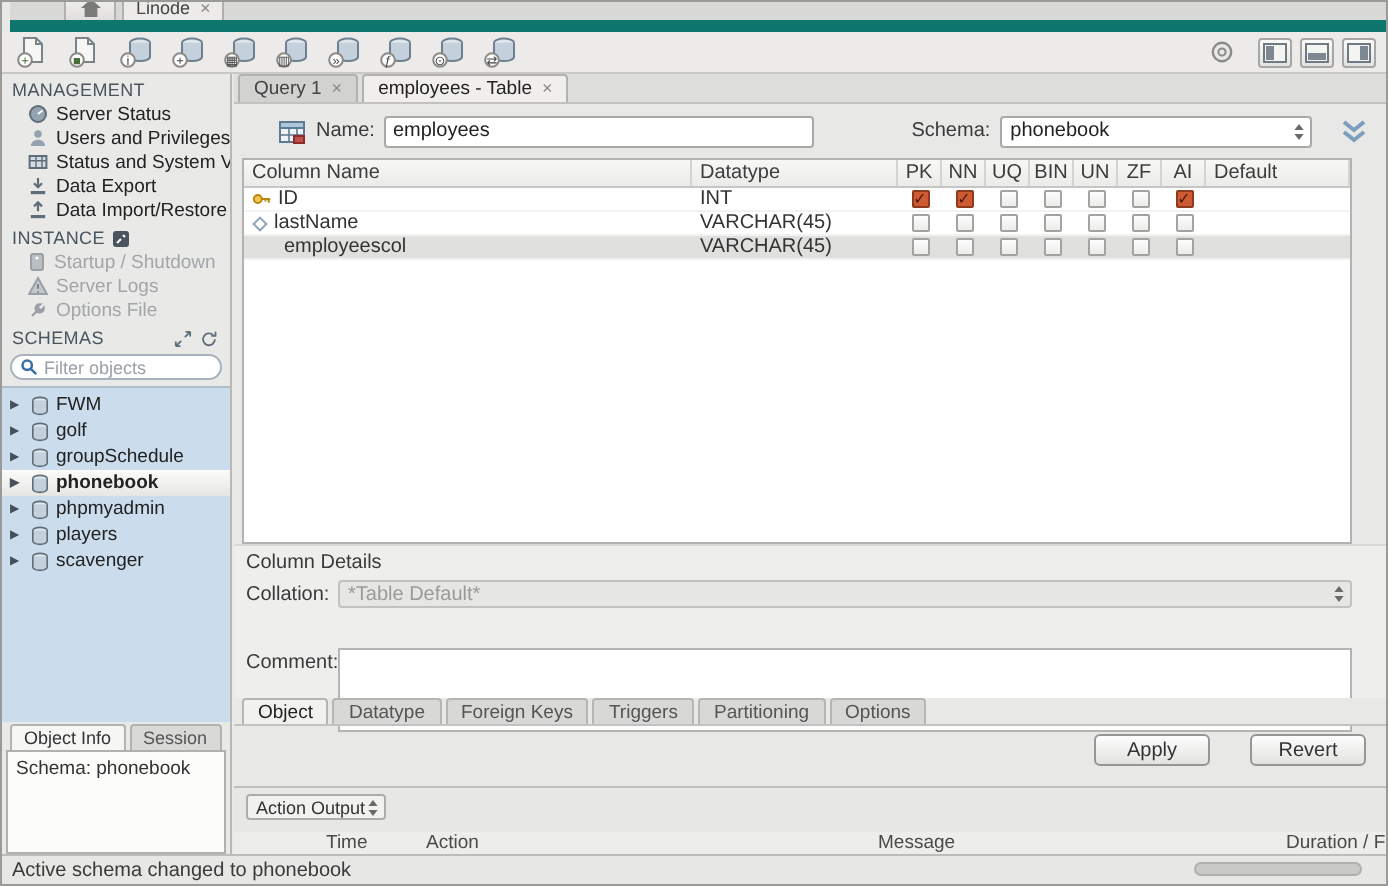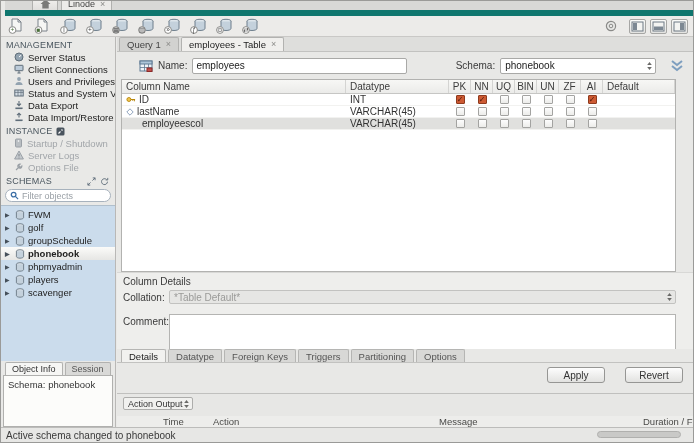--- a/index.html
+++ b/index.html
@@ -62,21 +62,21 @@
   .g-row{height:12px;display:flex;align-items:center;border-bottom:1px solid #f2f2f0;cursor:default}
   .g-row .gc{display:flex;align-items:center;padding-left:4px;overflow:hidden;white-space:nowrap;height:100%}
   .g-row.placeholder{background:#e0e0de}
   .g-row.placeholder .gc-name{padding-left:20px}
   .cb{width:9px;height:9px;border:1px solid #a3a3a1;background:linear-gradient(#fdfdfd,#ececea);border-radius:1px;display:flex;align-items:center;justify-content:center;font-size:8px;line-height:1;color:#4a1708;cursor:pointer}
   .cb.on{background:#cd5a33;border-color:#8e3a1d}
   .g-fill{flex:1;background:#fff}
 
   .coldetails{height:77px;background:#eeeeec;border-top:1px solid #d8d8d6;padding:3px 17px 0 6px}
   .cd-title{color:#3a3a3a;margin-bottom:3px}
-  .cd-row{display:flex;align-items:flex-start;margin-bottom:10px}
+  .cd-row{display:flex;align-items:flex-start;margin-bottom:20px}
   .cd-lab{width:46px;color:#3a3a3a;padding-top:2px}
   .collation{flex:1;height:14px;background:#e6e6e4;border:1px solid #c2c2c0;border-radius:2px;display:flex;align-items:center;padding:0 2px 0 4px;color:#9a9a98}
   .collation .v{flex:1}
   .commentbox{flex:1;height:42px;background:#fff;border:1px solid #b4b4b2;resize:none;font-family:"Liberation Sans",sans-serif;font-size:10px;padding:2px;outline:none}
 
   .btabs{height:14px;display:flex;align-items:flex-end;padding-left:4px;border-bottom:1px solid #c2c2c0;background:#e8e8e6}
   .btab{height:13px;padding:0 7px;margin-right:2px;display:flex;align-items:center;font-size:9.5px;color:#555;background:#d8d8d6;border:1px solid #b5b5b3;border-bottom:none;border-radius:2px 2px 0 0;cursor:pointer}
   .btab.active{background:#f1f1ef;color:#222}
 
   .applyrow{height:24px;display:flex;align-items:center;justify-content:flex-end;gap:20px;padding-right:10px}
@@ -232,29 +232,20 @@
     </div>
     <div id="mgmt-items">
         <div class="side-item">
           <span class="icn">
             <svg width="10" height="10" viewBox="0 0 10 10">
               <circle cx="5" cy="5" r="4" fill="#93a3b0" stroke="#5f6d79"></circle>
               <path d="M5 5l2.2-1.8" stroke="#fff"></path>
             </svg>
           </span>
           <span>Server Status</span>
-        </div>
-        <div class="side-item">
-          <span class="icn">
-            <svg width="10" height="10" viewBox="0 0 10 10">
-              <rect x="1" y="1.3" width="8" height="5.4" rx=".5" fill="#bccbd9" stroke="#5f6d79"></rect>
-              <path d="M3.4 9h3.2M5 6.7V9" stroke="#5f6d79"></path>
-            </svg>
-          </span>
-          <span>Client Connections</span>
         </div>
         <div class="side-item">
           <span class="icn">
             <svg width="10" height="10" viewBox="0 0 10 10">
               <circle cx="5" cy="3" r="1.9" fill="#93a3b0"></circle>
               <path d="M1.4 9c.2-2 1.6-3.1 3.6-3.1S8.4 7 8.6 9z" fill="#93a3b0"></path>
             </svg>
           </span>
           <span>Users and Privileges</span>
         </div>
@@ -615,21 +606,21 @@
               </span>
           </div>
         </div>
         <div class="cd-row">
           <span class="cd-lab">Comment:</span>
           <textarea class="commentbox" style=""></textarea>
         </div>
       </div>
 
       <div class="btabs" id="btabs">
-          <div class="btab active">Details</div>
+          <div class="btab active">Object</div>
           <div class="btab">Datatype</div>
           <div class="btab">Foreign Keys</div>
           <div class="btab">Triggers</div>
           <div class="btab">Partitioning</div>
           <div class="btab">Options</div>
         </div>
 
       <div class="applyrow">
         <div class="btn">Apply</div>
         <div class="btn">Revert</div>

